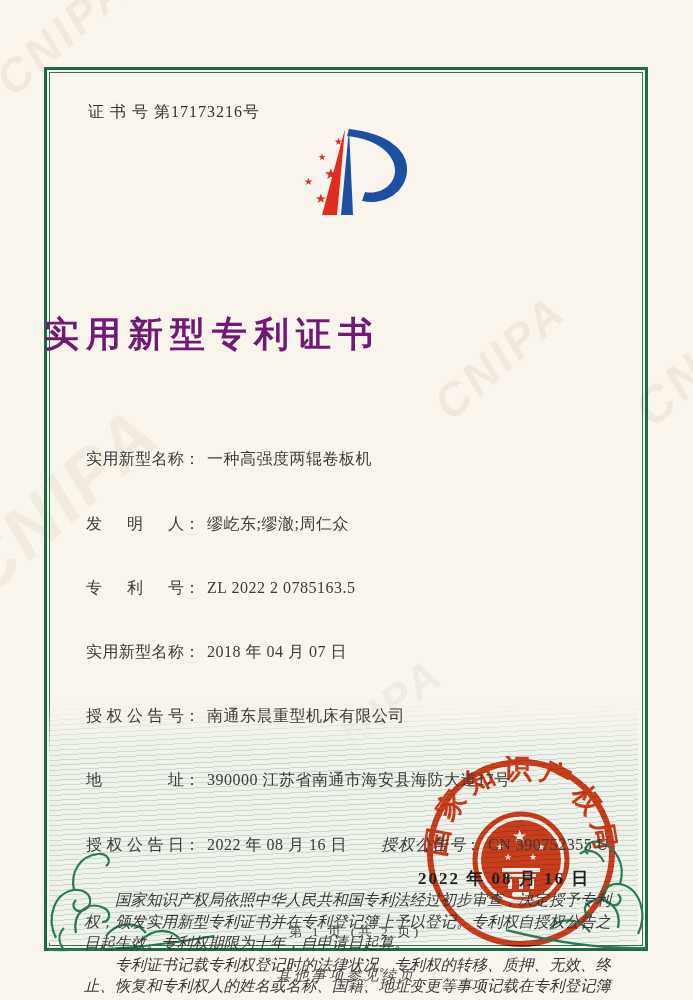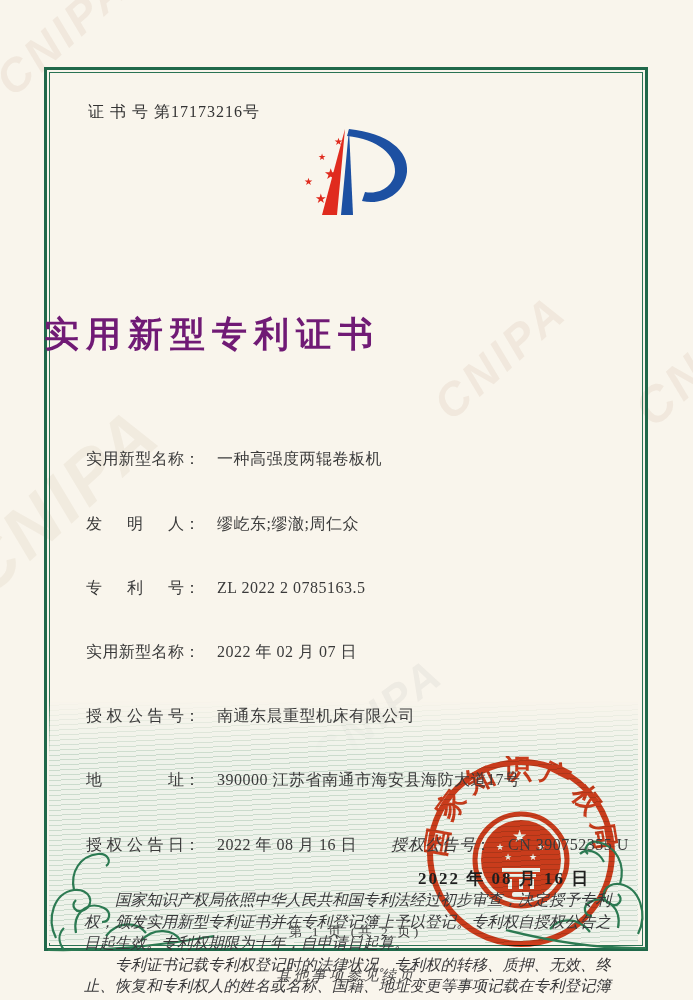--- a/index.html
+++ b/index.html
@@ -27,21 +27,21 @@
     background-color:#eef2ea;
     background-image:repeating-linear-gradient(177deg,rgba(120,165,135,0.30) 0px,rgba(120,165,135,0.30) 1px,transparent 1px,transparent 5px);
     -webkit-mask-image:linear-gradient(to bottom,transparent 0,#000 55px);
             mask-image:linear-gradient(to bottom,transparent 0,#000 55px);}
   .cert-no{position:absolute;left:88px;top:102px;font-size:16px;letter-spacing:1px;color:#333;}
   .logo{position:absolute;left:282px;top:106px;}
   .title{position:absolute;left:44px;top:196px;width:598px;text-align:left;
     font-size:35px;font-weight:bold;color:#701a75;letter-spacing:7px;}
   .field-row{position:absolute;left:86px;font-size:16px;color:#3a3a3a;white-space:nowrap;}
   .flabel{display:inline-block;width:98px;text-align:justify;text-align-last:justify;}
-  .fvalue{margin-left:17px;letter-spacing:0.5px;}
+  .fvalue{margin-left:7px;letter-spacing:0.5px;}
   .grant2{margin-left:34px;}
   .grant2 .flabel{width:84px;font-style:italic;}
   .paras{position:absolute;left:84px;top:580px;width:530px;font-size:15.5px;
     line-height:21.5px;color:#38383a;font-style:italic;}
   .paras p{margin:0;text-indent:2em;}
   .seal{position:absolute;left:424px;top:756px;mix-blend-mode:multiply;opacity:0.94;}
   .seal-date{position:absolute;left:418px;top:867px;width:200px;font-size:17px;
     font-weight:bold;color:#1f1f1f;letter-spacing:2px;z-index:6;}
   .flourish{position:absolute;z-index:3;}
   .fl-left{left:46px;top:838px;}
@@ -97,21 +97,21 @@
   <div class="field-row z" style="top:287px">
     <span class="flabel">实用新型名称</span><span>：</span><span class="fvalue">一种高强度两辊卷板机</span>
   </div>
   <div class="field-row z" style="top:331px">
     <span class="flabel">发明人</span><span>：</span><span class="fvalue">缪屹东;缪澈;周仁众</span>
   </div>
   <div class="field-row z" style="top:374px">
     <span class="flabel">专利号</span><span>：</span><span class="fvalue">ZL 2022 2 0785163.5</span>
   </div>
   <div class="field-row z" style="top:417px">
-    <span class="flabel">实用新型名称</span><span>：</span><span class="fvalue">2022 年 02 月 07 日</span>
+    <span class="flabel">实用新型名称</span><span>：</span><span class="fvalue">2018 年 04 月 07 日</span>
   </div>
   <div class="field-row z" style="top:460px">
     <span class="flabel">授权公告号</span><span>：</span><span class="fvalue">南通东晨重型机床有限公司</span>
   </div>
   <div class="field-row z" style="top:503px">
     <span class="flabel">地址</span><span>：</span><span class="fvalue">390000 江苏省南通市海安县海防大道17号</span>
   </div>
   <div class="field-row z" style="top:547px">
     <span class="flabel">授权公告日</span><span>：</span><span class="fvalue">2022 年 08 月 16 日</span><span class="grant2"><span class="flabel">授权公告号</span><span>：</span><span class="fvalue">CN 390752355 U</span></span>
   </div>

